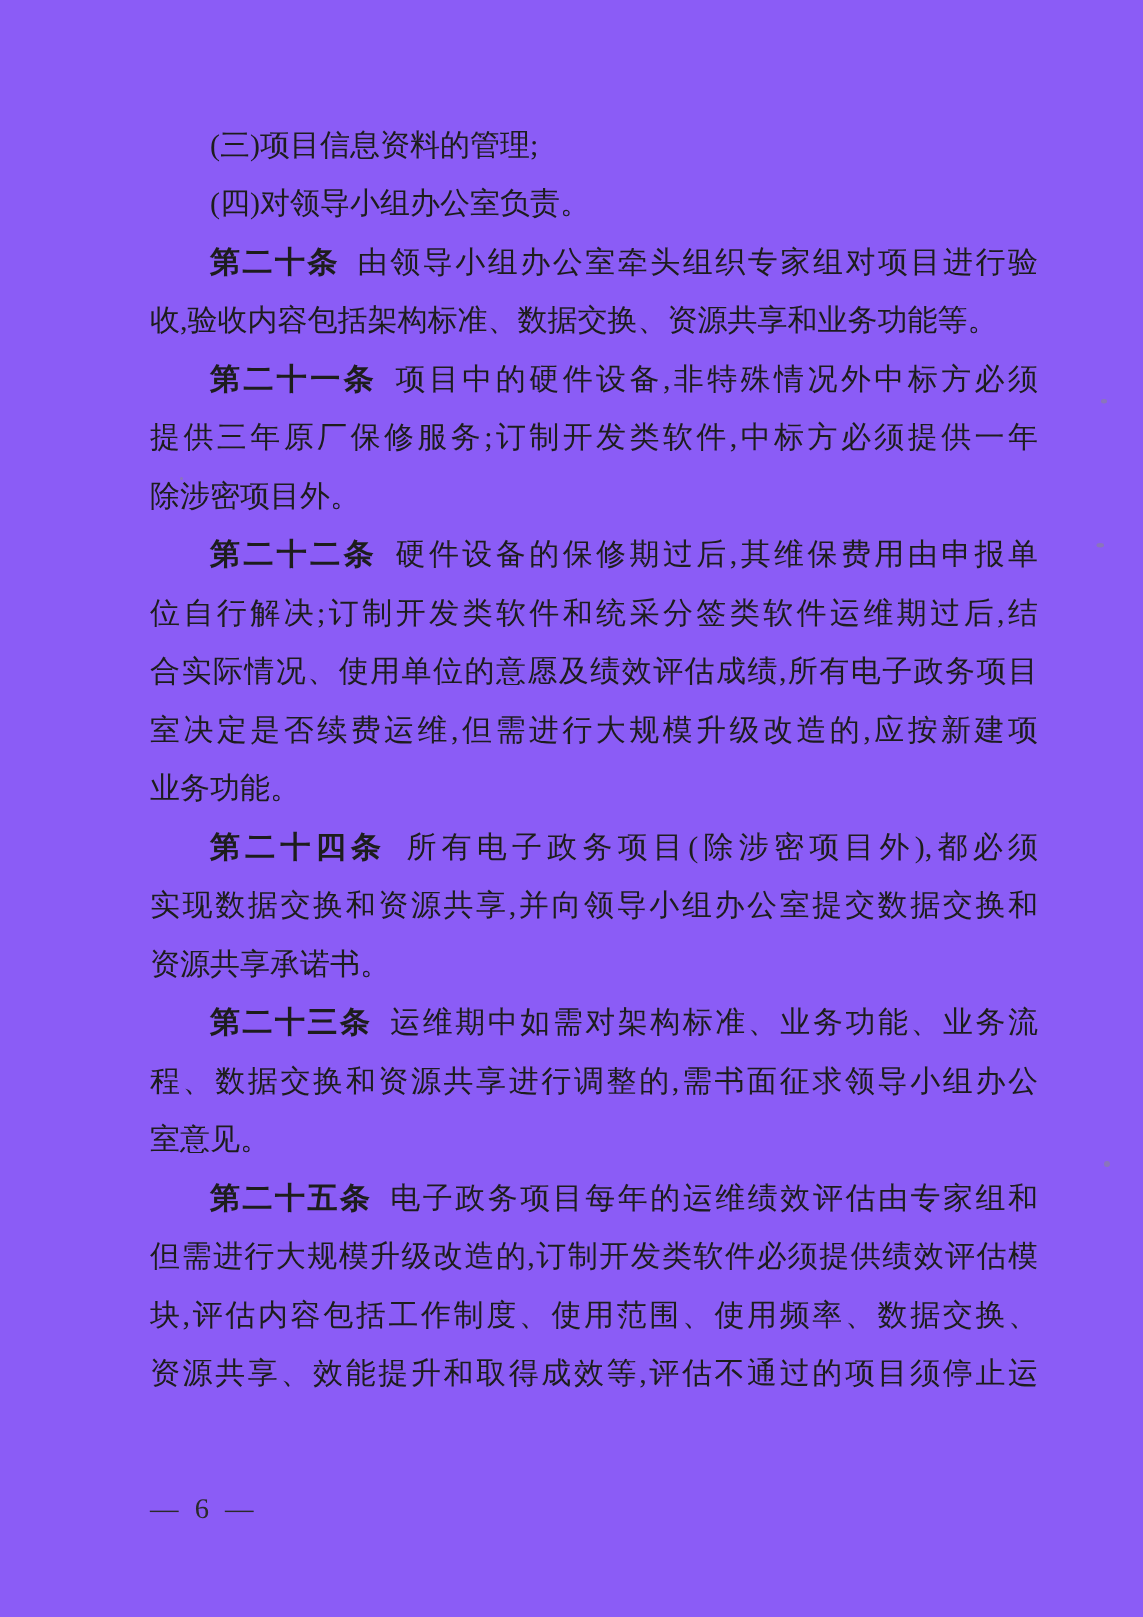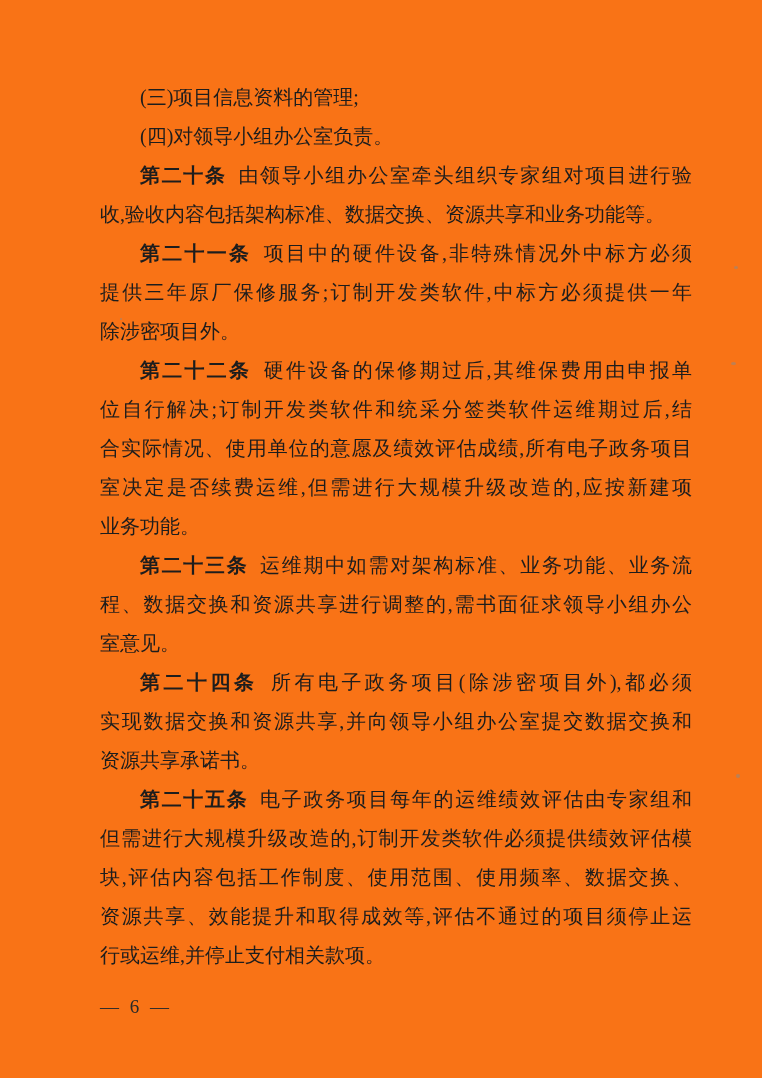--- a/index.html
+++ b/index.html
@@ -1,20 +1,20 @@
 <!DOCTYPE html>
 <html><head>
 <meta charset="utf-8">
 <style>
   html,body { margin:0; padding:0; background:#e8e8e8; }
   .page {
     position:relative;
     width:762px; height:1078px;
     margin:0 auto;
-    background:#f97316;
+    background:#8b5cf6;
     font-family:"Liberation Serif","DejaVu Serif",serif;
     color:#1d1d1d;
     overflow:hidden;
     box-shadow:0 0 4px rgba(0,0,0,.15);
   }
   .content {
     position:absolute;
     left:100px; top:78px;
     width:592px;
   }
@@ -69,35 +69,34 @@
         <div class="line last">除涉密项目外。</div>
       </div>
       <div class="para">
         <div class="line first"><span class="head">第二十二条</span> 硬件设备的保修期过后,其维保费用由申报单</div>
         <div class="line">位自行解决;订制开发类软件和统采分签类软件运维期过后,结</div>
         <div class="line">合实际情况、使用单位的意愿及绩效评估成绩,所有电子政务项目</div>
         <div class="line">室决定是否续费运维,但需进行大规模升级改造的,应按新建项</div>
         <div class="line last">业务功能。</div>
       </div>
       <div class="para">
+        <div class="line first"><span class="head">第二十四条</span> 所有电子政务项目(除涉密项目外),都必须</div>
+        <div class="line">实现数据交换和资源共享,并向领导小组办公室提交数据交换和</div>
+        <div class="line last">资源共享承诺书。</div>
+      </div>
+      <div class="para">
         <div class="line first"><span class="head">第二十三条</span> 运维期中如需对架构标准、业务功能、业务流</div>
         <div class="line">程、数据交换和资源共享进行调整的,需书面征求领导小组办公</div>
         <div class="line last">室意见。</div>
-      </div>
-      <div class="para">
-        <div class="line first"><span class="head">第二十四条</span> 所有电子政务项目(除涉密项目外),都必须</div>
-        <div class="line">实现数据交换和资源共享,并向领导小组办公室提交数据交换和</div>
-        <div class="line last">资源共享承诺书。</div>
       </div>
       <div class="para">
         <div class="line first"><span class="head">第二十五条</span> 电子政务项目每年的运维绩效评估由专家组和</div>
         <div class="line">但需进行大规模升级改造的,订制开发类软件必须提供绩效评估模</div>
         <div class="line">块,评估内容包括工作制度、使用范围、使用频率、数据交换、</div>
         <div class="line">资源共享、效能提升和取得成效等,评估不通过的项目须停止运</div>
-        <div class="line last">行或运维,并停止支付相关款项。</div>
       </div>
     </div>
   <div class="footer">— 6 —</div>
   <div class="speck s1"></div>
   <div class="speck s2"></div>
   <div class="speck s3"></div>
   <div class="speck s4"></div>
 </div>
 
 </body></html>

